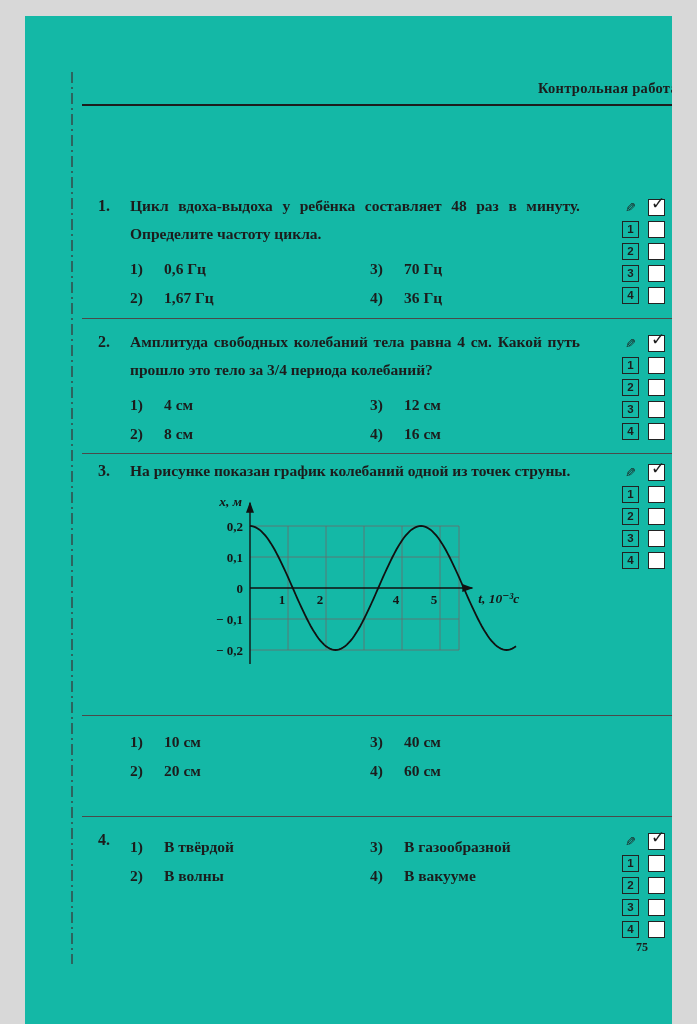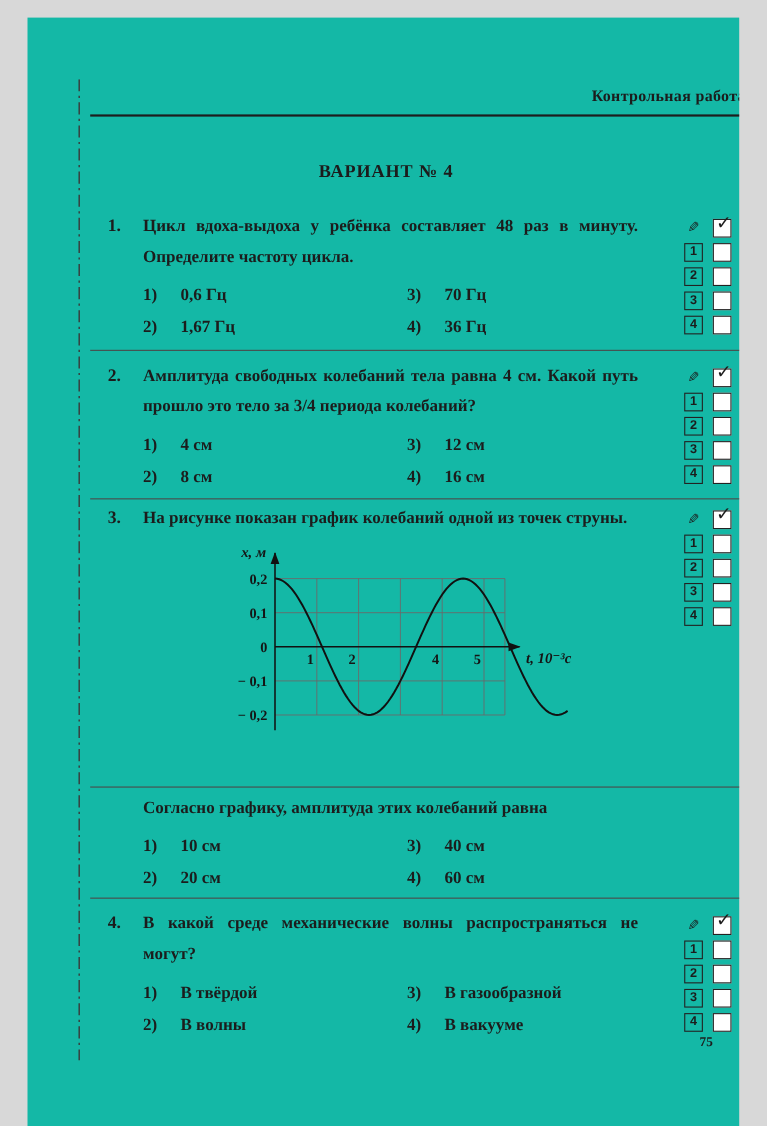--- a/index.html
+++ b/index.html
@@ -48,21 +48,20 @@
 
   <svg class="margin-line" width="4" height="892">
     <line x1="2" y1="0" x2="2" y2="892" stroke="#3a3a3a" stroke-width="1.3" stroke-dasharray="11 4 2 4"></line>
   </svg>
 
   <div class="content">
 
     <div class="header">Контрольная работа</div>
     <div class="header-rule"></div>
 
-    <div class="title">ВАРИАНТ № 4</div>
 
     <section class="question" style="top:176px">
       <div class="q-num">1.</div>
       <div class="q-body">
         <p class="q-text">Цикл вдоха-выдоха у ребёнка составляет 48 раз в минуту. Определите частоту цикла.</p>
         <div class="options">
           <div class="col col1">
             <div class="opt">
                 <span class="opt-label">1)</span>
                 <span>0,6 Гц</span>
@@ -225,21 +224,20 @@
             <span class="num-box">4</span>
             <span class="chk"></span>
           </div>
         </div>
     </section>
 
     <div class="separator" style="top:699px"></div>
 
     <section class="question" style="top:705px">
       <div class="q-body">
-        <p class="q-text">Согласно графику, амплитуда этих колебаний равна</p>
         <div class="options">
           <div class="col col1">
             <div class="opt">
                 <span class="opt-label">1)</span>
                 <span>10 см</span>
               </div>
             <div class="opt">
                 <span class="opt-label">2)</span>
                 <span>20 см</span>
               </div>
@@ -256,21 +254,20 @@
           </div>
         </div>
       </div>
     </section>
 
     <div class="separator" style="top:800px"></div>
 
     <section class="question" style="top:810px">
       <div class="q-num">4.</div>
       <div class="q-body">
-        <p class="q-text">В какой среде механические волны распространяться не могут?</p>
         <div class="options">
           <div class="col col1">
             <div class="opt">
                 <span class="opt-label">1)</span>
                 <span>В твёрдой</span>
               </div>
             <div class="opt">
                 <span class="opt-label">2)</span>
                 <span>В волны</span>
               </div>

